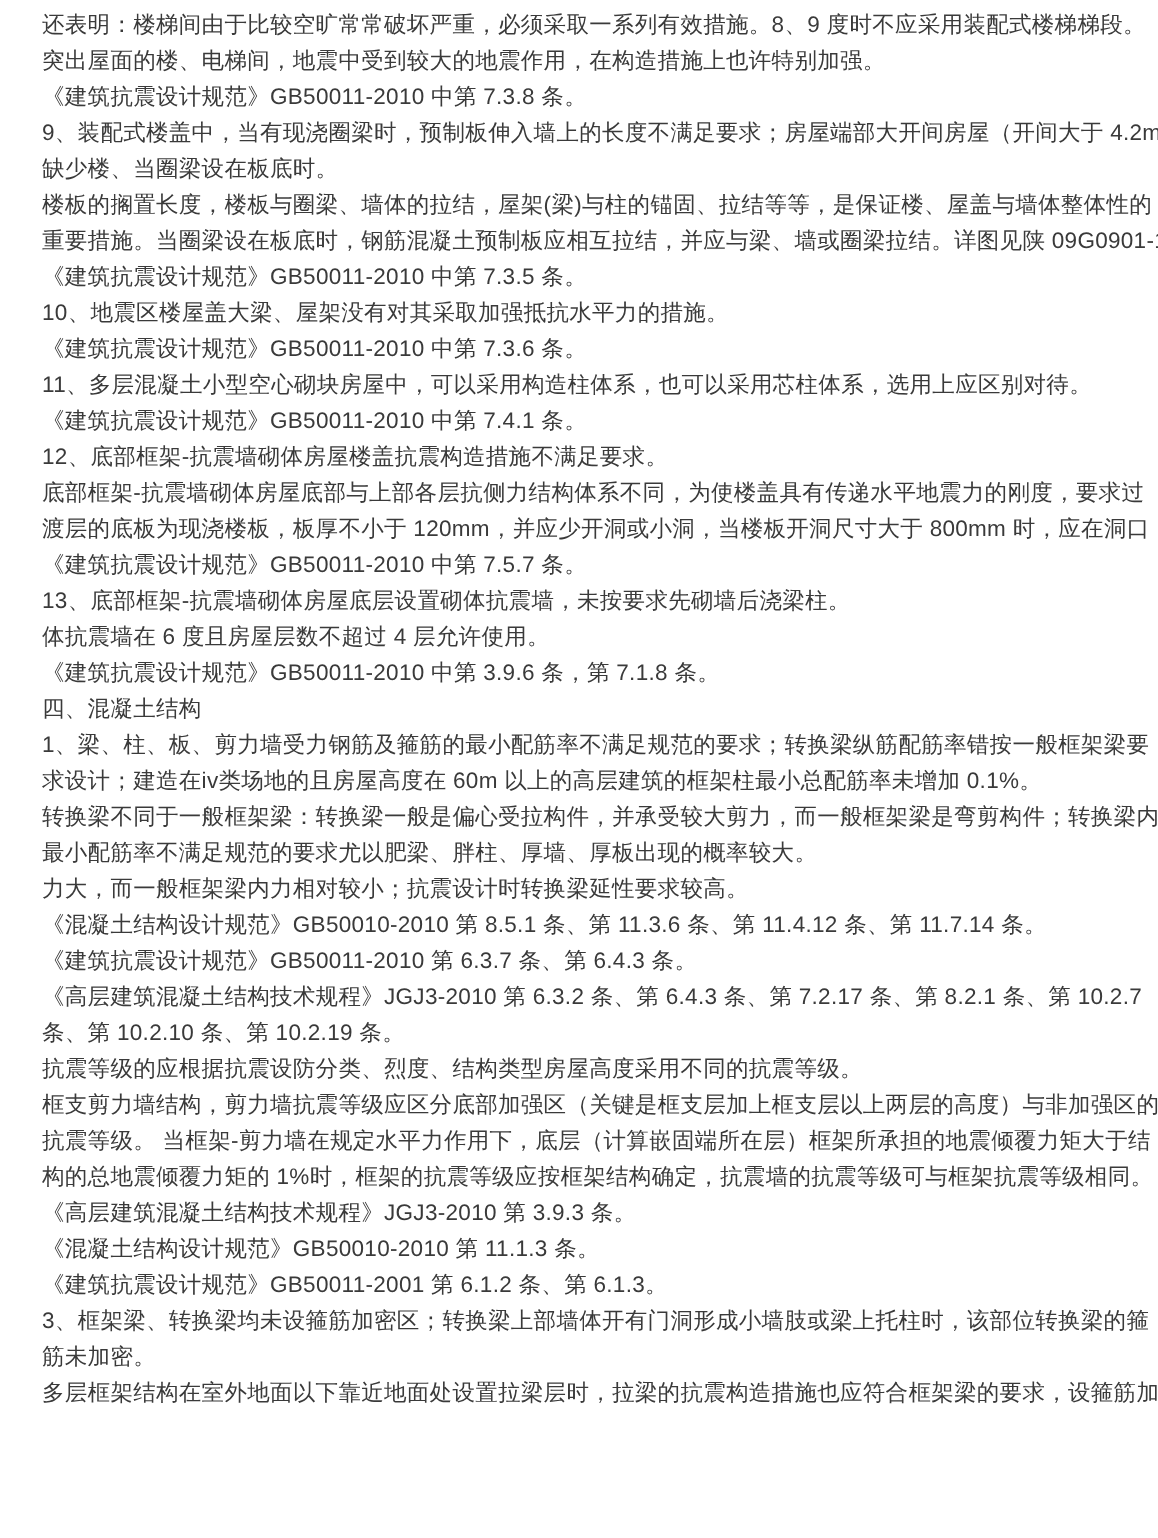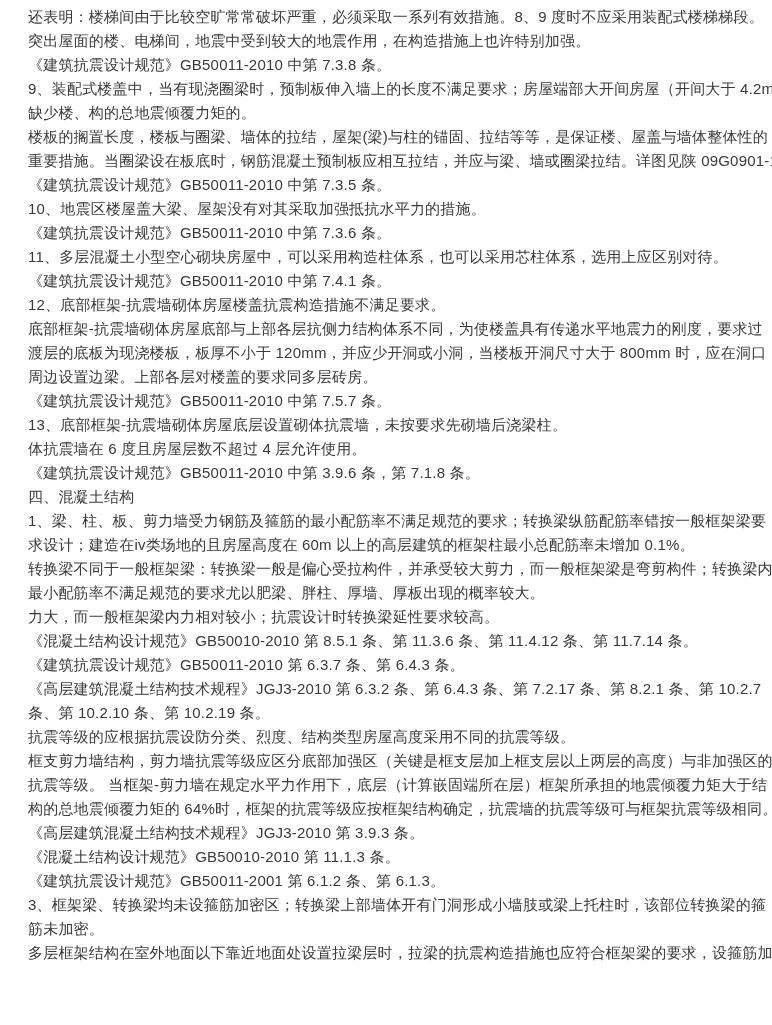--- a/index.html
+++ b/index.html
@@ -31,50 +31,49 @@
 </style>
 </head>
 <body>
 
 <div class="page" style="color: rgb(58, 58, 58); background: rgb(255, 255, 255);">
   <div class="doc-body" id="doc-body">
       <div class="line">还表明：楼梯间由于比较空旷常常破坏严重，必须采取一系列有效措施。8、9 度时不应采用装配式楼梯梯段。</div>
       <div class="line">突出屋面的楼、电梯间，地震中受到较大的地震作用，在构造措施上也许特别加强。</div>
       <div class="line">《建筑抗震设计规范》GB50011-2010 中第 7.3.8 条。</div>
       <div class="line">9、装配式楼盖中，当有现浇圈梁时，预制板伸入墙上的长度不满足要求；房屋端部大开间房屋（开间大于 4.2m）</div>
-      <div class="line">缺少楼、构的总地震倾覆力矩的。</div>
+      <div class="line">缺少楼、当圈梁设在板底时。</div>
       <div class="line">楼板的搁置长度，楼板与圈梁、墙体的拉结，屋架(梁)与柱的锚固、拉结等等，是保证楼、屋盖与墙体整体性的</div>
       <div class="line">重要措施。当圈梁设在板底时，钢筋混凝土预制板应相互拉结，并应与梁、墙或圈梁拉结。详图见陕 09G0901-1。</div>
       <div class="line">《建筑抗震设计规范》GB50011-2010 中第 7.3.5 条。</div>
       <div class="line">10、地震区楼屋盖大梁、屋架没有对其采取加强抵抗水平力的措施。</div>
       <div class="line">《建筑抗震设计规范》GB50011-2010 中第 7.3.6 条。</div>
       <div class="line">11、多层混凝土小型空心砌块房屋中，可以采用构造柱体系，也可以采用芯柱体系，选用上应区别对待。</div>
       <div class="line">《建筑抗震设计规范》GB50011-2010 中第 7.4.1 条。</div>
       <div class="line">12、底部框架-抗震墙砌体房屋楼盖抗震构造措施不满足要求。</div>
       <div class="line">底部框架-抗震墙砌体房屋底部与上部各层抗侧力结构体系不同，为使楼盖具有传递水平地震力的刚度，要求过</div>
       <div class="line">渡层的底板为现浇楼板，板厚不小于 120mm，并应少开洞或小洞，当楼板开洞尺寸大于 800mm 时，应在洞口</div>
-      <div class="line">周边设置边梁。上部各层对楼盖的要求同多层砖房。</div>
       <div class="line">《建筑抗震设计规范》GB50011-2010 中第 7.5.7 条。</div>
       <div class="line">13、底部框架-抗震墙砌体房屋底层设置砌体抗震墙，未按要求先砌墙后浇梁柱。</div>
       <div class="line">体抗震墙在 6 度且房屋层数不超过 4 层允许使用。</div>
       <div class="line">《建筑抗震设计规范》GB50011-2010 中第 3.9.6 条，第 7.1.8 条。</div>
       <div class="line">四、混凝土结构</div>
       <div class="line">1、梁、柱、板、剪力墙受力钢筋及箍筋的最小配筋率不满足规范的要求；转换梁纵筋配筋率错按一般框架梁要</div>
       <div class="line">求设计；建造在iv类场地的且房屋高度在 60m 以上的高层建筑的框架柱最小总配筋率未增加 0.1%。</div>
       <div class="line">转换梁不同于一般框架梁：转换梁一般是偏心受拉构件，并承受较大剪力，而一般框架梁是弯剪构件；转换梁内</div>
       <div class="line">最小配筋率不满足规范的要求尤以肥梁、胖柱、厚墙、厚板出现的概率较大。</div>
       <div class="line">力大，而一般框架梁内力相对较小；抗震设计时转换梁延性要求较高。</div>
       <div class="line">《混凝土结构设计规范》GB50010-2010 第 8.5.1 条、第 11.3.6 条、第 11.4.12 条、第 11.7.14 条。</div>
       <div class="line">《建筑抗震设计规范》GB50011-2010 第 6.3.7 条、第 6.4.3 条。</div>
       <div class="line">《高层建筑混凝土结构技术规程》JGJ3-2010 第 6.3.2 条、第 6.4.3 条、第 7.2.17 条、第 8.2.1 条、第 10.2.7</div>
       <div class="line">条、第 10.2.10 条、第 10.2.19 条。</div>
       <div class="line">抗震等级的应根据抗震设防分类、烈度、结构类型房屋高度采用不同的抗震等级。</div>
       <div class="line">框支剪力墙结构，剪力墙抗震等级应区分底部加强区（关键是框支层加上框支层以上两层的高度）与非加强区的</div>
       <div class="line">抗震等级。 当框架-剪力墙在规定水平力作用下，底层（计算嵌固端所在层）框架所承担的地震倾覆力矩大于结</div>
-      <div class="line">构的总地震倾覆力矩的 64%时，框架的抗震等级应按框架结构确定，抗震墙的抗震等级可与框架抗震等级相同。</div>
+      <div class="line">构的总地震倾覆力矩的 1%时，框架的抗震等级应按框架结构确定，抗震墙的抗震等级可与框架抗震等级相同。</div>
       <div class="line">《高层建筑混凝土结构技术规程》JGJ3-2010 第 3.9.3 条。</div>
       <div class="line">《混凝土结构设计规范》GB50010-2010 第 11.1.3 条。</div>
       <div class="line">《建筑抗震设计规范》GB50011-2001 第 6.1.2 条、第 6.1.3。</div>
       <div class="line">3、框架梁、转换梁均未设箍筋加密区；转换梁上部墙体开有门洞形成小墙肢或梁上托柱时，该部位转换梁的箍</div>
       <div class="line">筋未加密。</div>
       <div class="line">多层框架结构在室外地面以下靠近地面处设置拉梁层时，拉梁的抗震构造措施也应符合框架梁的要求，设箍筋加</div>
     </div>
 </div>
 
 </body></html>

